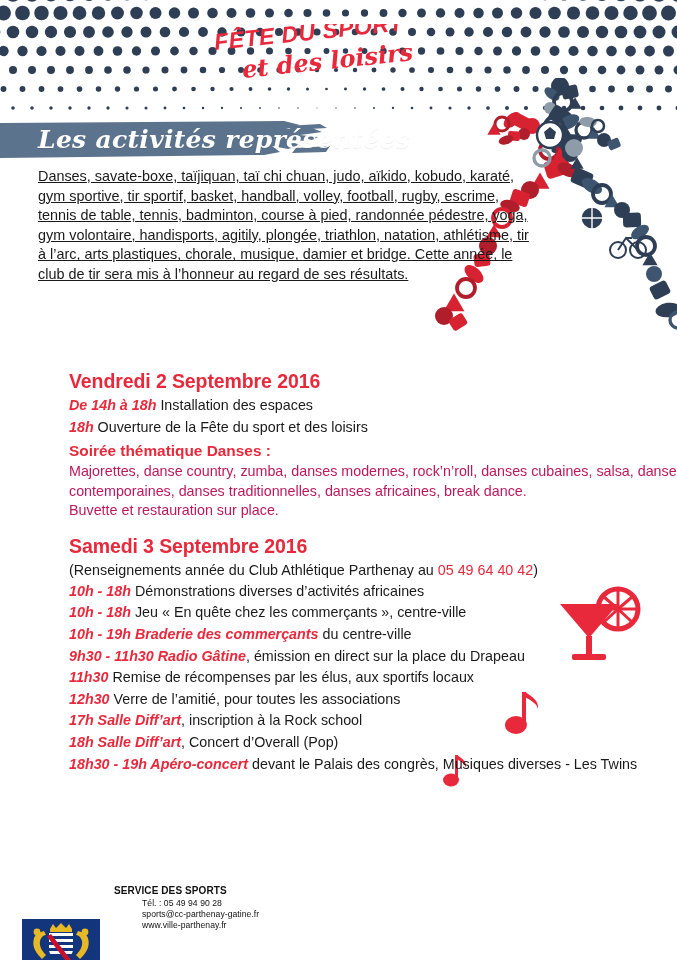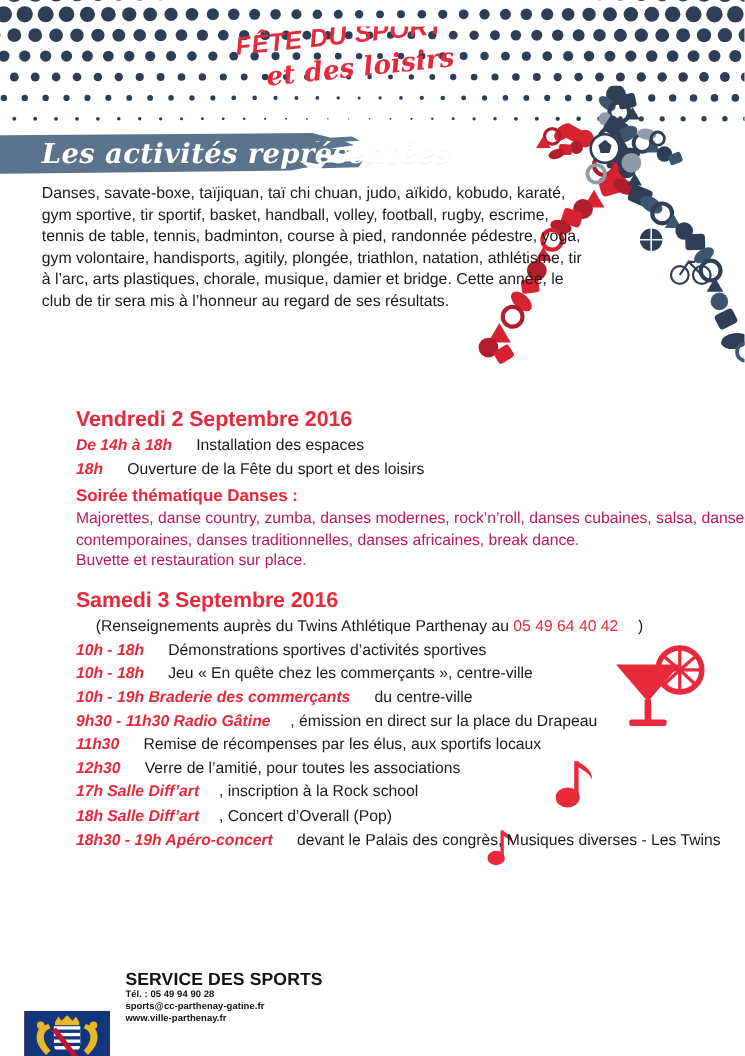--- a/index.html
+++ b/index.html
@@ -71,20 +71,21 @@
   .activities-text {
     position: absolute;
     left: 38px;
     top: 167px;
     width: 492px;
     font-size: 14.4px;
     line-height: 19.6px;
     color: #1a1a1a;
     z-index: 5;
     text-align: left;
+    text-decoration: underline;
   }
 
   
   .programme {
     position: absolute;
     left: 22px;
     top: 368px;
     width: 625px;
     z-index: 5;
     margin-left: 47px;
@@ -101,21 +102,21 @@
 
   .prog-line {
     font-size: 14.3px;
     line-height: 21.6px;
     color: #1a1a1a;
   }
   .prog-line.tight { line-height: 20.4px; }
 
   .t-red        { color: #E8293C; font-weight: bold; font-style: italic; }
   .t-red-light  { color: #E8293C; font-weight: normal; }
-  .t-dark       { color: #1a1a1a; font-weight: normal; padding-left: 18px; }
+  .t-dark       { color: #1a1a1a; font-weight: normal; }
 
   .sub-head {
     color: #E8293C;
     font-weight: bold;
     font-size: 15.4px;
     line-height: 22px;
     margin-top: 2px;
   }
   .sub-body {
     font-size: 14.3px;
@@ -169,32 +170,33 @@
     position: relative;
     flex: 0 0 78px;
     margin-top: 37px;
   }
   .logo-box svg { display: block; }
   .footer-text {
     margin-left: 14px;
     padding-top: 1px;
   }
   .footer-title {
-    font-size: 16px;
+    font-size: 10px;
     font-weight: bold;
     color: #111111;
     letter-spacing: 0.1px;
     line-height: 15px;
   }
   .footer-line {
     font-size: 8.6px;
-    font-weight: bold;
+    font-weight: normal;
     color: #111111;
     line-height: 11.2px;
     letter-spacing: 0.05px;
+    margin-left: 28px;
   }
 </style>
 </head>
 <body>
 
 <div class="poster">
 
   <div class="halftone">
     <svg width="677" height="125" viewBox="0 0 677 125" xmlns="http://www.w3.org/2000/svg">
       <defs>
@@ -645,25 +647,25 @@
     <div class="sub-body">Majorettes, danse country, zumba, danses modernes, rock’n’roll, danses cubaines, salsa, danses contemporaines, danses traditionnelles, danses africaines, break dance.</div>
 
     <div class="sub-body t-red-light">Buvette et restauration sur place.</div>
 
     <div class="spacer-md"></div>
 
     <div class="day-title">Samedi 3 Septembre 2016</div>
 
 
     <div class="prog-line tight">
-      <span class="t-dark">(Renseignements auprès du Twins Athlétique Parthenay au </span><span class="t-red-light">05 49 64 40 42</span><span class="t-dark">)</span>
-    </div>
-
-    <div class="prog-line">
-      <span class="t-red">10h - 18h</span><span class="t-dark"> Démonstrations sportives d’activités sportives</span>
+      <span class="t-dark">(Renseignements année du Club Athlétique Parthenay au </span><span class="t-red-light">05 49 64 40 42</span><span class="t-dark">)</span>
+    </div>
+
+    <div class="prog-line">
+      <span class="t-red">10h - 18h</span><span class="t-dark"> Démonstrations diverses d’activités africaines</span>
     </div>
 
     <div class="prog-line">
       <span class="t-red">10h - 18h</span><span class="t-dark"> Jeu « En quête chez les commerçants », centre-ville</span>
     </div>
 
     <div class="prog-line">
       <span class="t-red">10h - 19h</span><span class="t-red"> Braderie des commerçants</span><span class="t-dark"> du centre-ville</span>
     </div>
 

